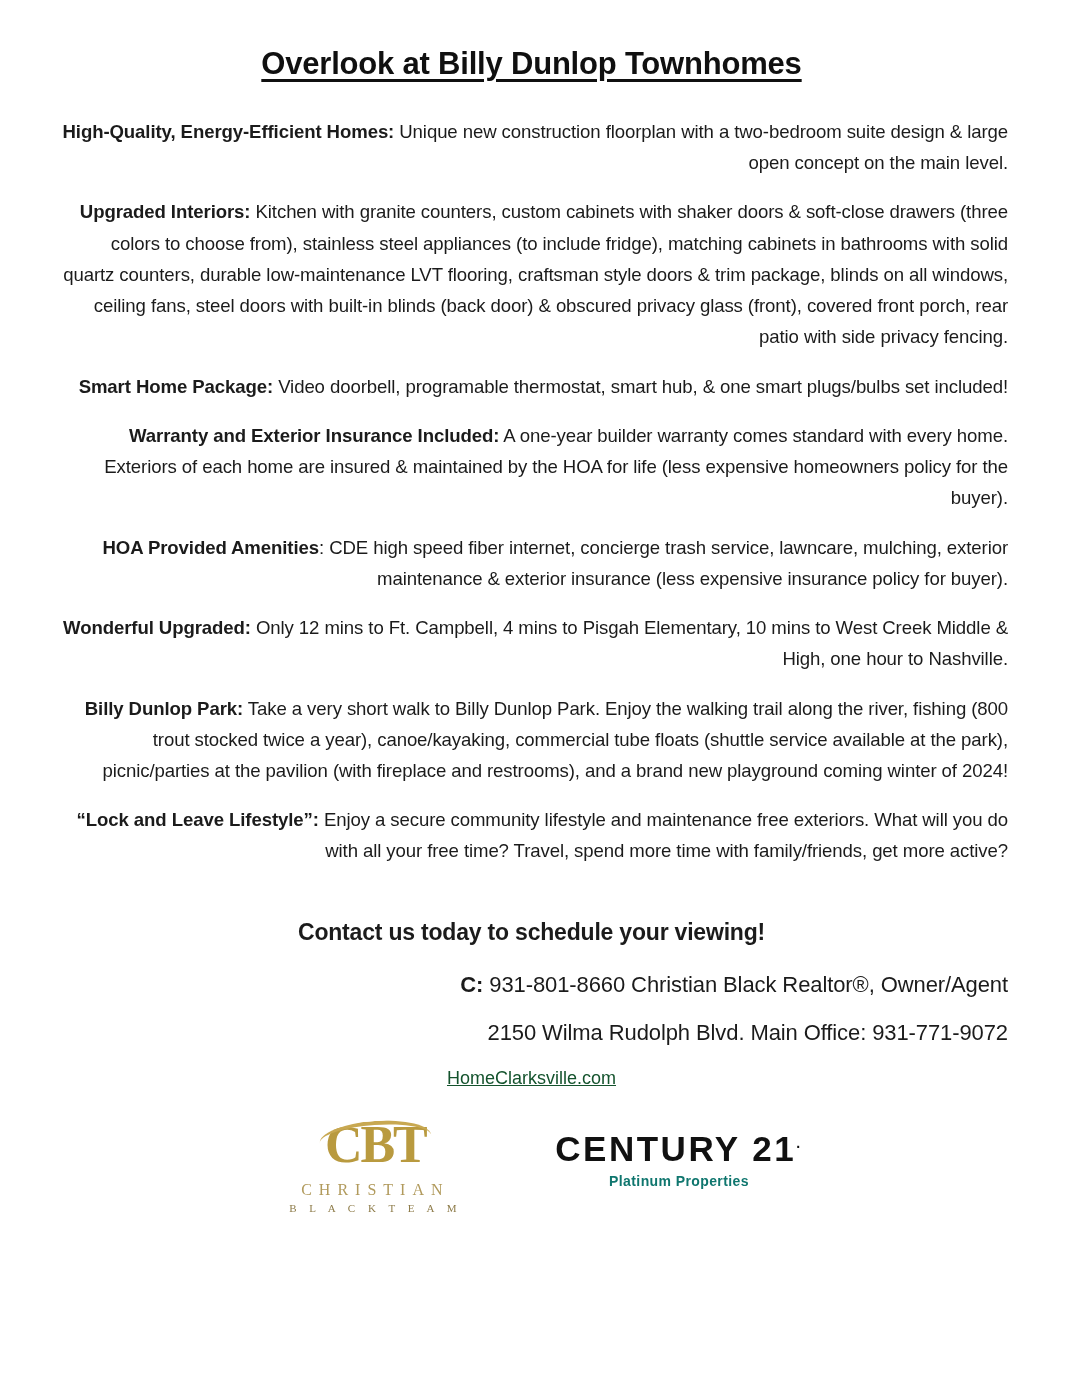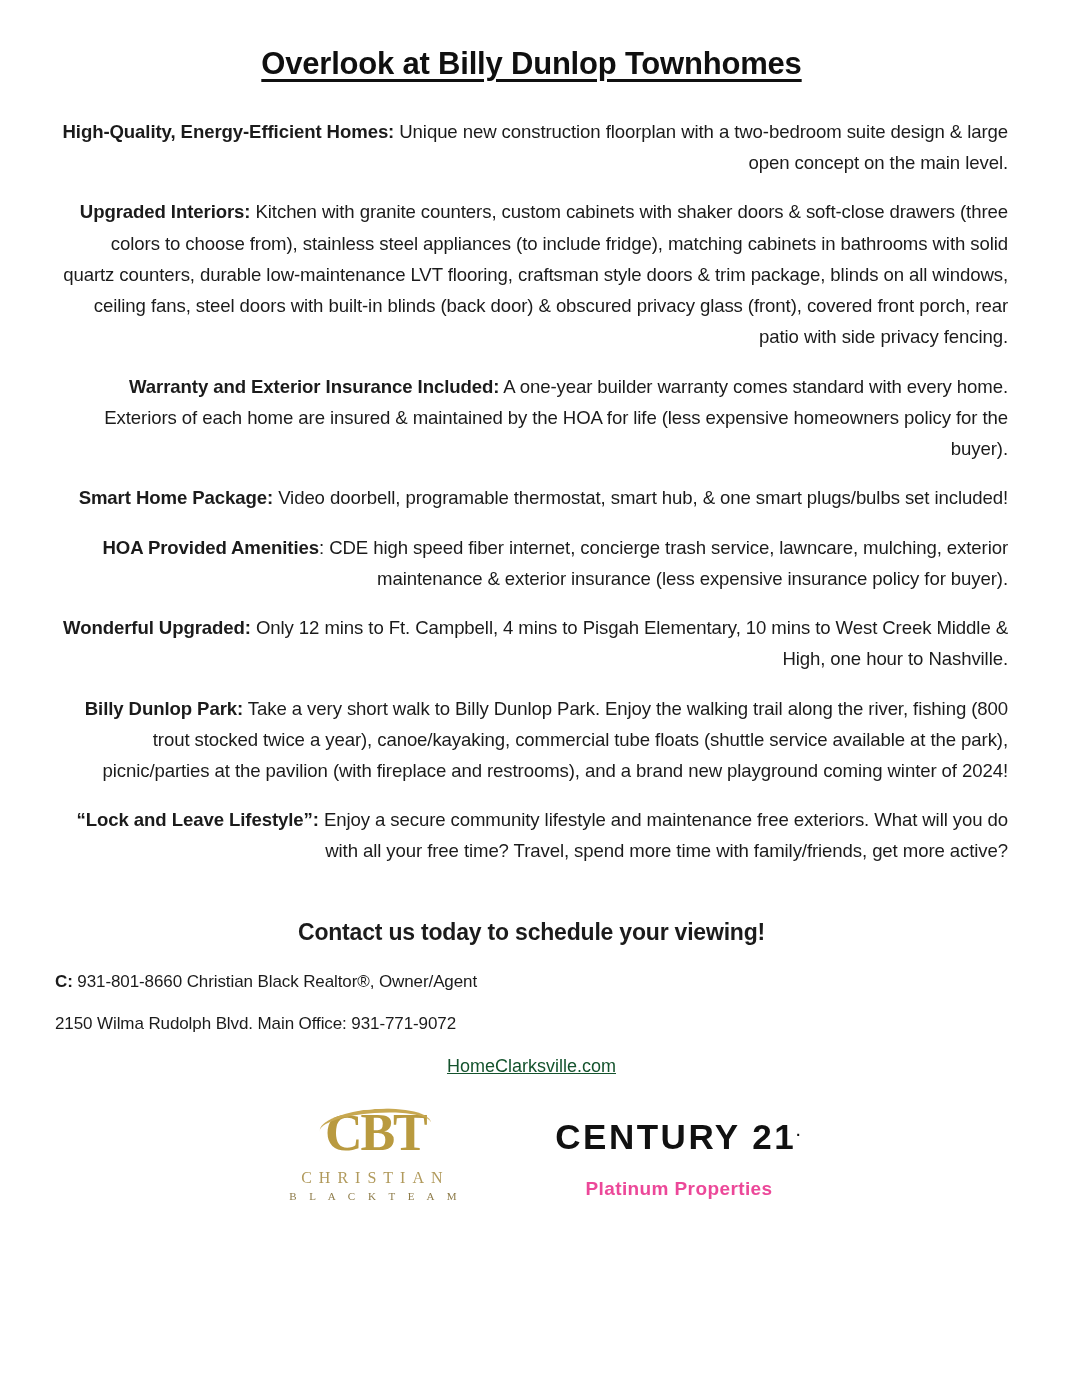--- a/index.html
+++ b/index.html
@@ -44,22 +44,22 @@
     font-weight: bold;
   }
   .contact-head {
     text-align: center;
     font-weight: bold;
     font-size: 23px;
     margin: 52px 0 26px 0;
     letter-spacing: -0.2px;
   }
   .contact-line {
-    text-align: left;
-    font-size: 17px;
+    text-align: right;
+    font-size: 22px;
     margin: 0 0 22px 0;
     letter-spacing: -0.1px;
   }
   .contact-line .lead { font-weight: bold; }
   .weblink {
     display: block;
     text-align: center;
     font-size: 18px;
     color: #14532d;
     text-decoration: underline;
@@ -123,48 +123,48 @@
     font-weight: bold;
     letter-spacing: 2.5px;
     color: #111111;
     line-height: 1;
   }
   .c21-main .dot {
     font-size: 14px;
     vertical-align: super;
   }
   .c21-sub {
-    font-size: 19px;
+    font-size: 14px;
     font-weight: bold;
     letter-spacing: 0.4px;
-    color: #ec4899;
-    margin-top: 24px;
+    color: #0f766e;
+    margin-top: 7px;
   }
 </style>
 </head>
 <body>
 
 <div class="page">
 
   <h1 class="doc-title">Overlook at Billy Dunlop Townhomes</h1>
 
   <p class="para">
     <span class="lead">High-Quality, Energy-Efficient Homes:</span><span> Unique new construction floorplan with a two-bedroom suite design &amp; large open concept on the main level.</span>
   </p>
 
   <p class="para">
     <span class="lead">Upgraded Interiors:</span><span> Kitchen with granite counters, custom cabinets with shaker doors &amp; soft-close drawers (three colors to choose from), stainless steel appliances (to include fridge), matching cabinets in bathrooms with solid quartz counters, durable low-maintenance LVT flooring, craftsman style doors &amp; trim package, blinds on all windows, ceiling fans, steel doors with built-in blinds (back door) &amp; obscured privacy glass (front), covered front porch, rear patio with side privacy fencing.</span>
   </p>
 
   <p class="para">
+    <span class="lead">Smart Home Package:</span><span> Video doorbell, programable thermostat, smart hub, &amp; one smart plugs/bulbs set included!</span>
+  </p>
+
+  <p class="para">
     <span class="lead">Warranty and Exterior Insurance Included:</span><span> A one-year builder warranty comes standard with every home. Exteriors of each home are insured &amp; maintained by the HOA for life (less expensive homeowners policy for the buyer).</span>
-  </p>
-
-  <p class="para">
-    <span class="lead">Smart Home Package:</span><span> Video doorbell, programable thermostat, smart hub, &amp; one smart plugs/bulbs set included!</span>
   </p>
 
   <p class="para">
     <span class="lead">HOA Provided Amenities</span><span>: CDE high speed fiber internet, concierge trash service, lawncare, mulching, exterior maintenance &amp; exterior insurance (less expensive insurance policy for buyer).</span>
   </p>
 
   <p class="para">
     <span class="lead">Wonderful Upgraded:</span><span> Only 12 mins to Ft. Campbell, 4 mins to Pisgah Elementary, 10 mins to West Creek Middle &amp; High, one hour to Nashville.</span>
   </p>
 

